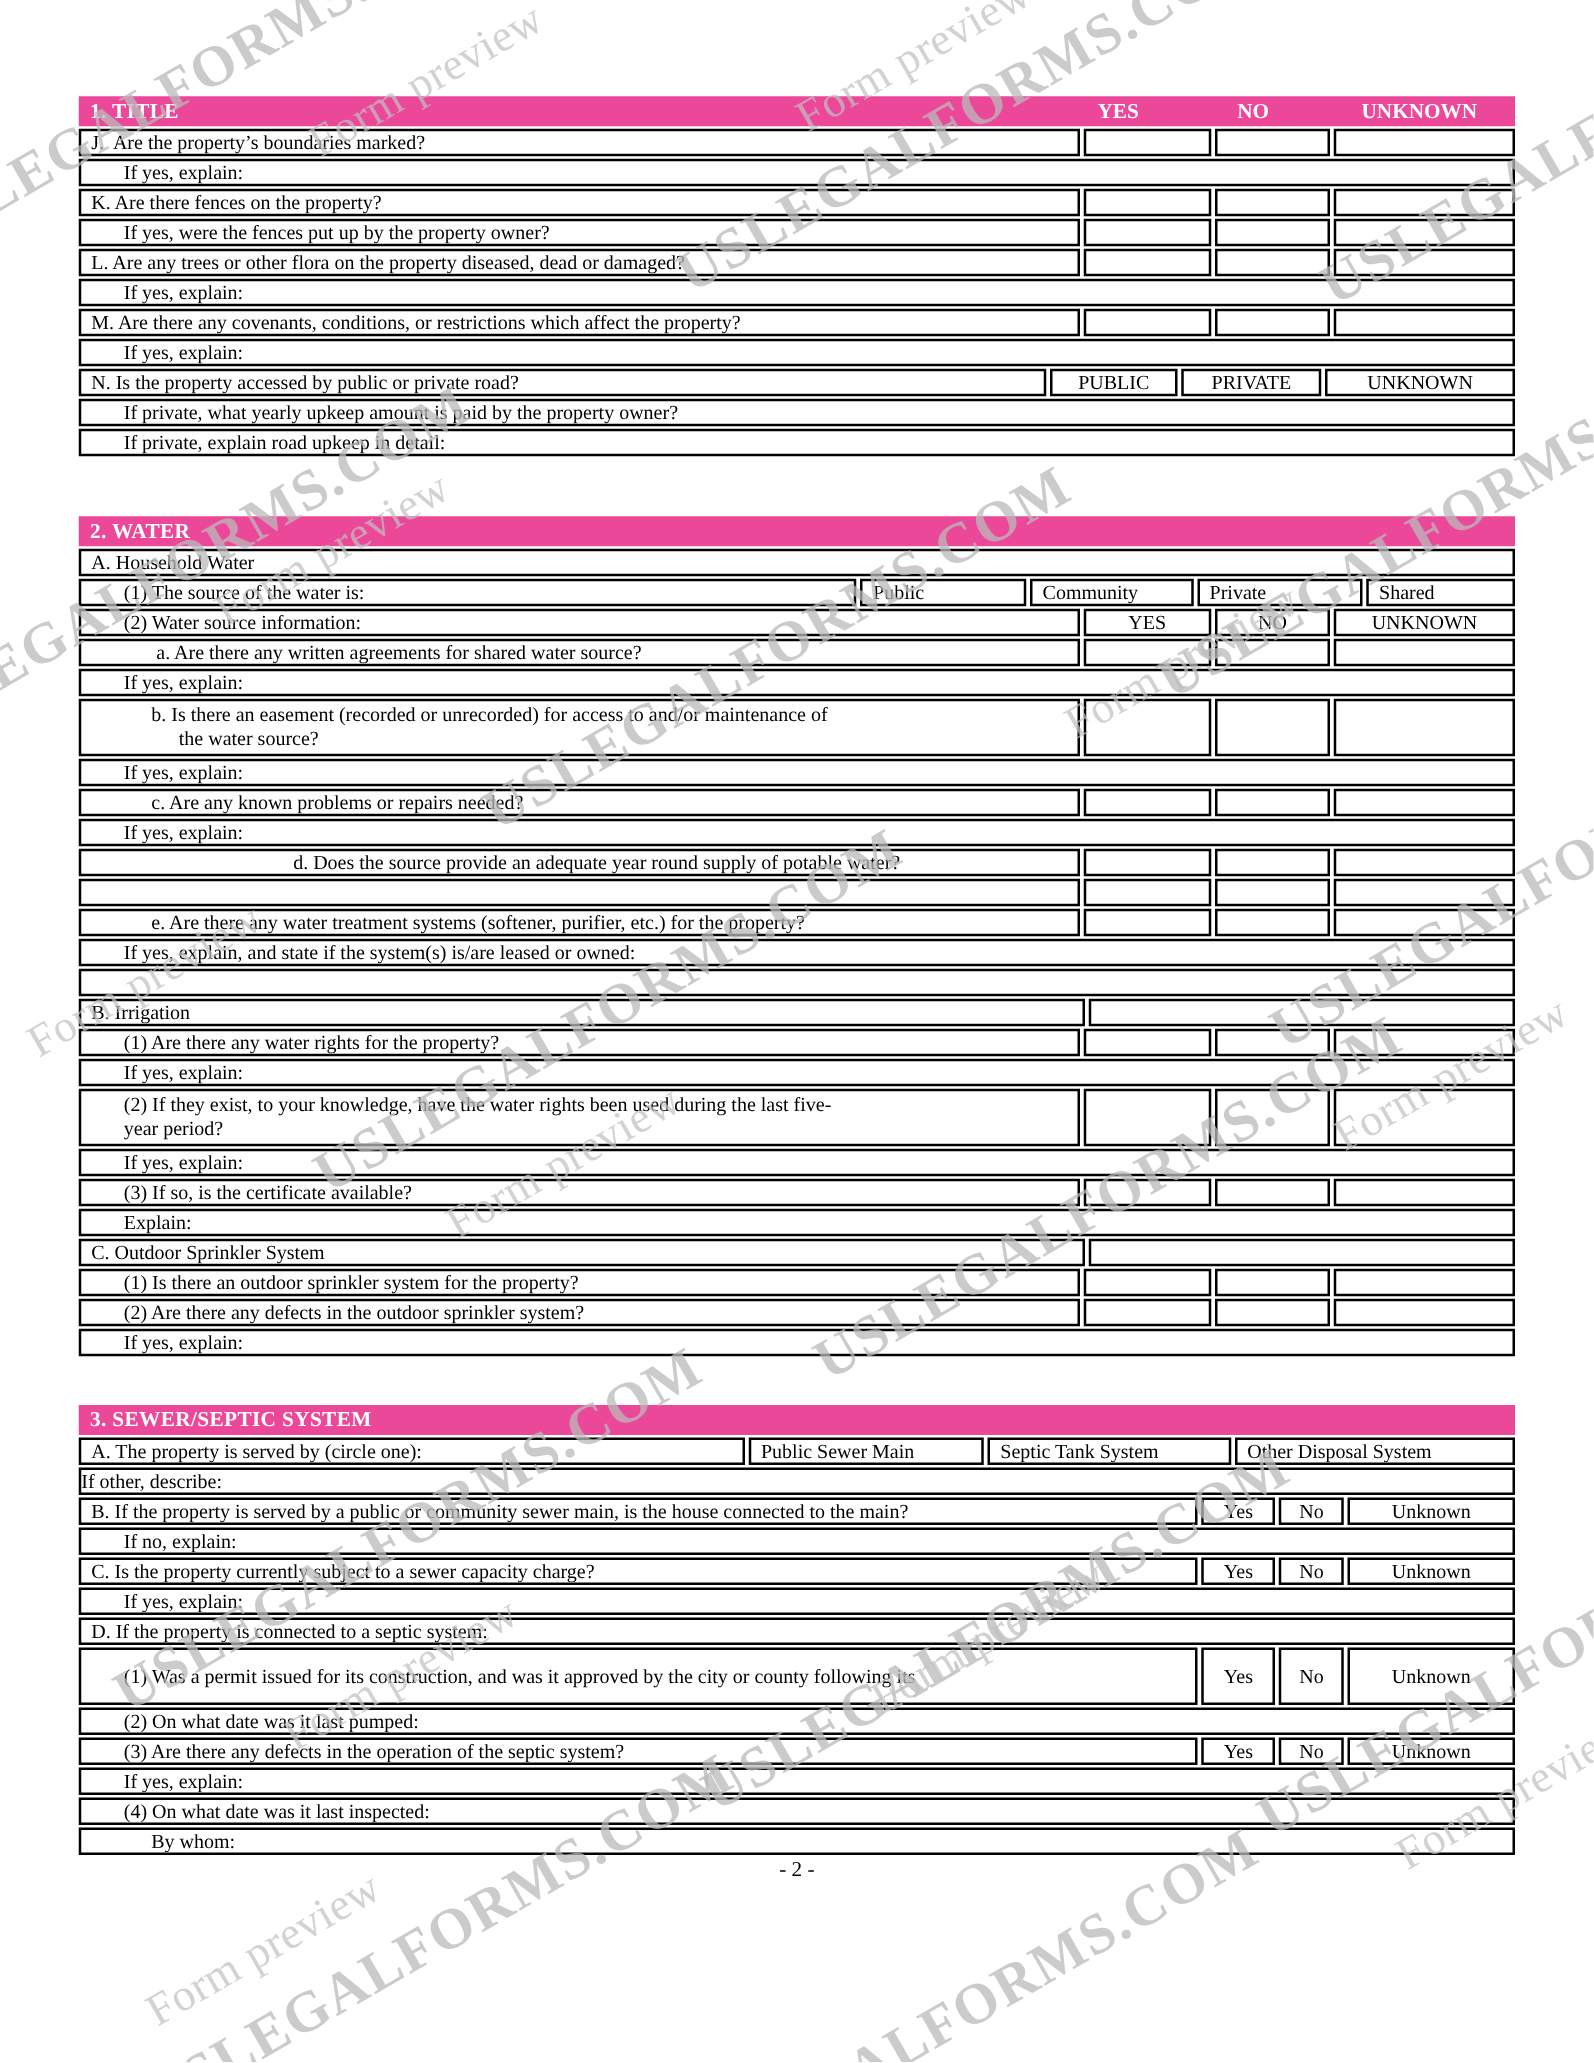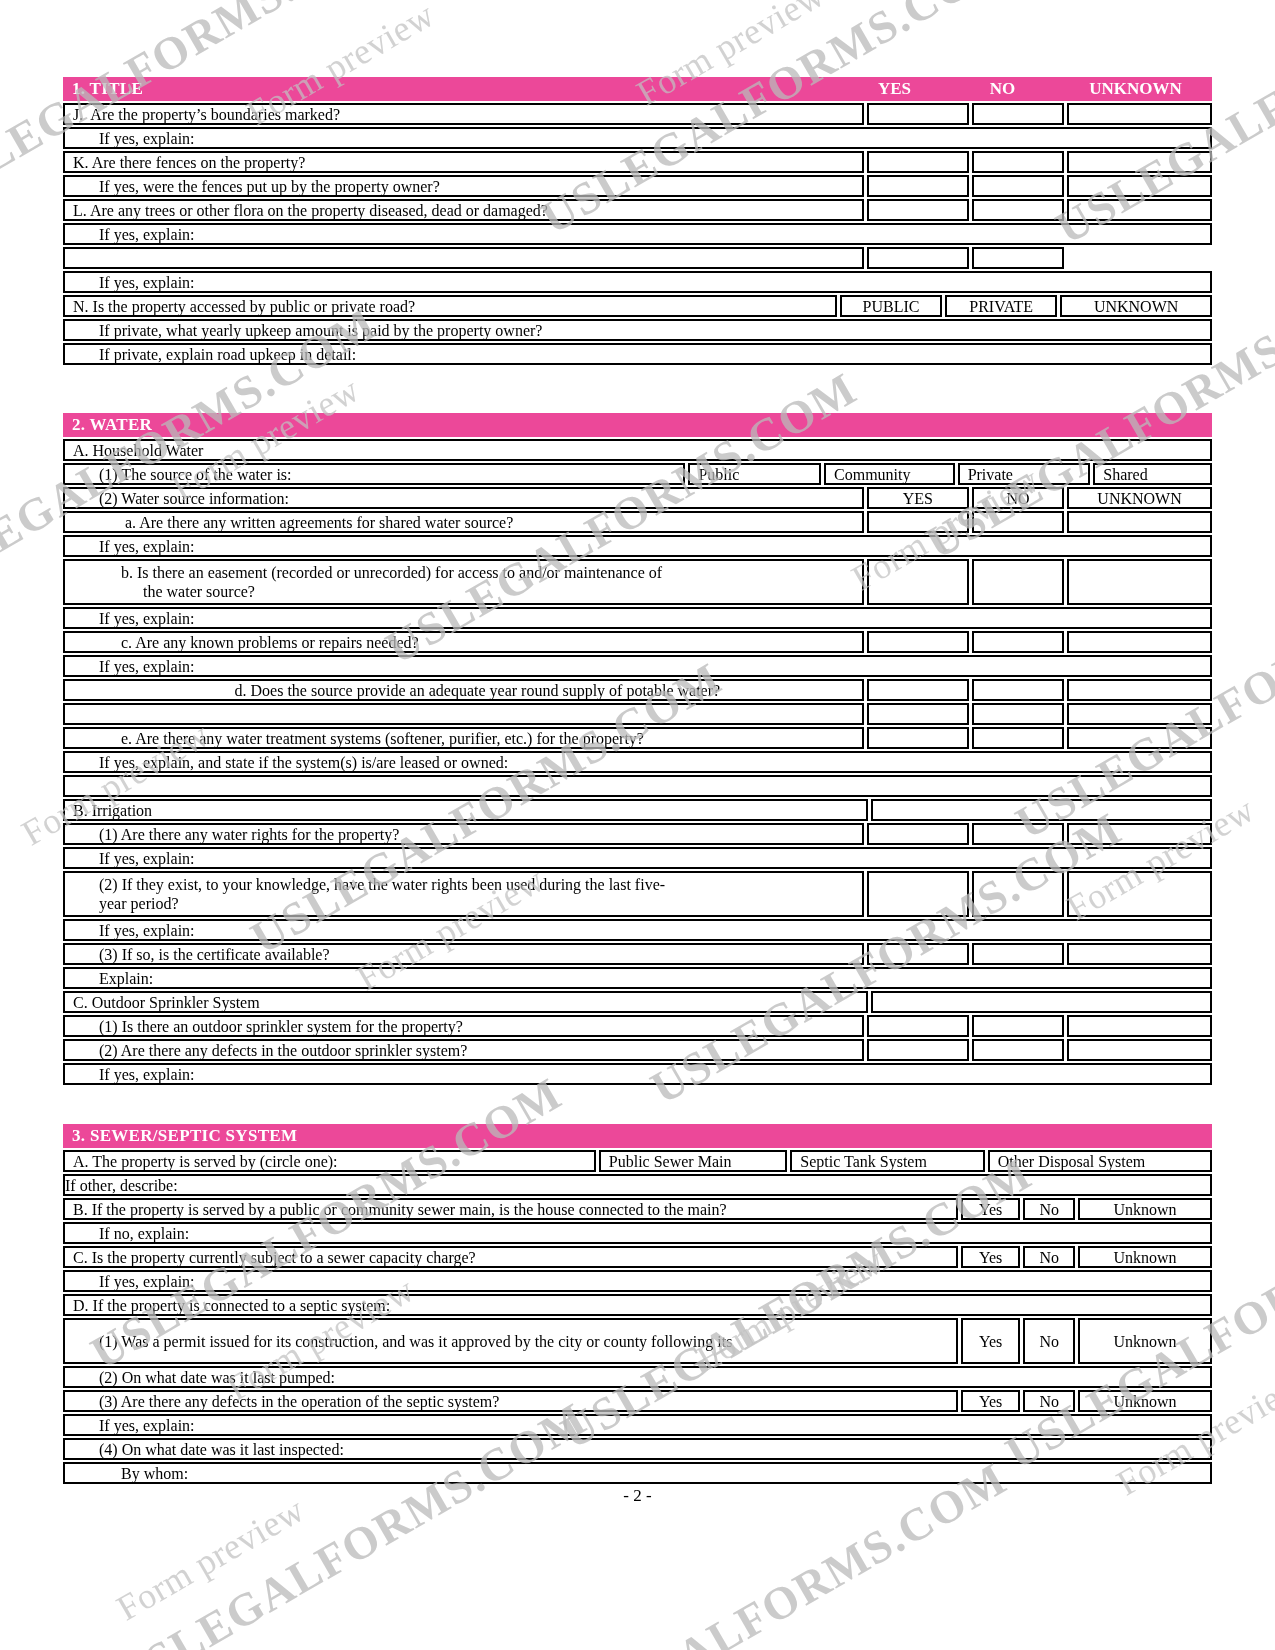--- a/index.html
+++ b/index.html
@@ -64,20 +64,21 @@
         <div class="row r1" style="grid-template-columns: 807fr 103fr 93fr 146fr;">
           <div class="cell"><span style="padding-left: 8px;">L. Are any trees or other flora on the property diseased, dead or damaged?</span></div>
           <div class="cell"></div>
           <div class="cell"></div>
           <div class="cell"></div>
         </div>
         <div class="row r1" style="grid-template-columns: 1149fr;">
           <div class="cell"><span style="padding-left: 34px;">If yes, explain:</span></div>
         </div>
         <div class="row r1" style="grid-template-columns: 807fr 103fr 93fr 146fr;">
+          <div class="cell"><span style="padding-left: 8px;">M. Are there any covenants, conditions, or restrictions which affect the property?</span></div>
           <div class="cell"></div>
           <div class="cell"></div>
           <div class="cell"></div>
         </div>
         <div class="row r1" style="grid-template-columns: 1149fr;">
           <div class="cell"><span style="padding-left: 34px;">If yes, explain:</span></div>
         </div>
         <div class="row r1" style="grid-template-columns: 780fr 103fr 113fr 153fr;">
           <div class="cell"><span style="padding-left: 8px;">N. Is the property accessed by public or private road?</span></div>
           <div class="cell opt-c">PUBLIC</div>

